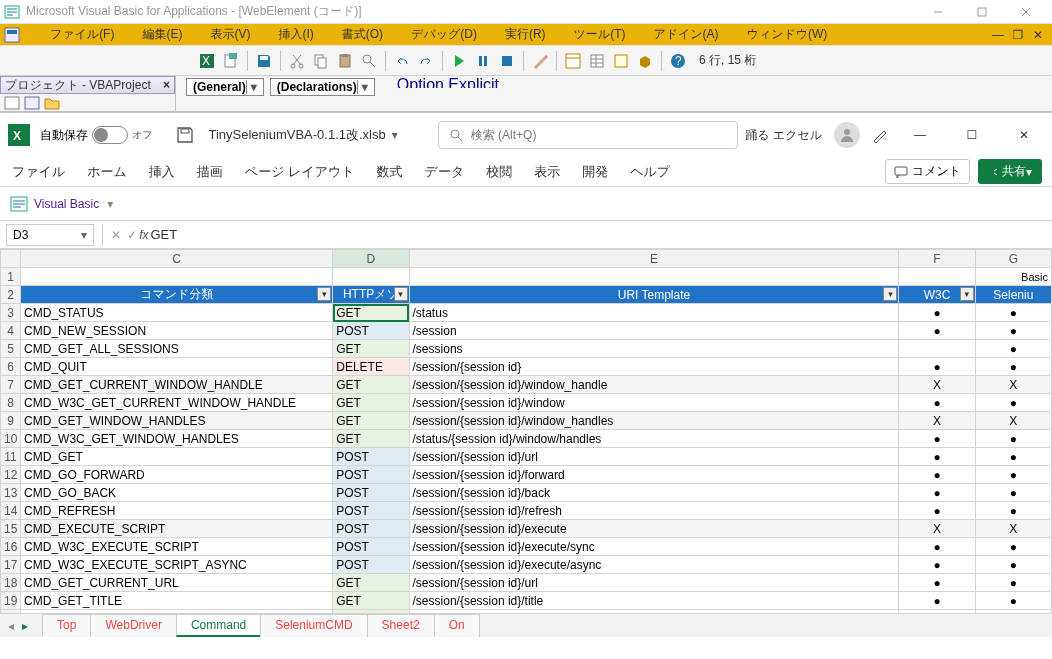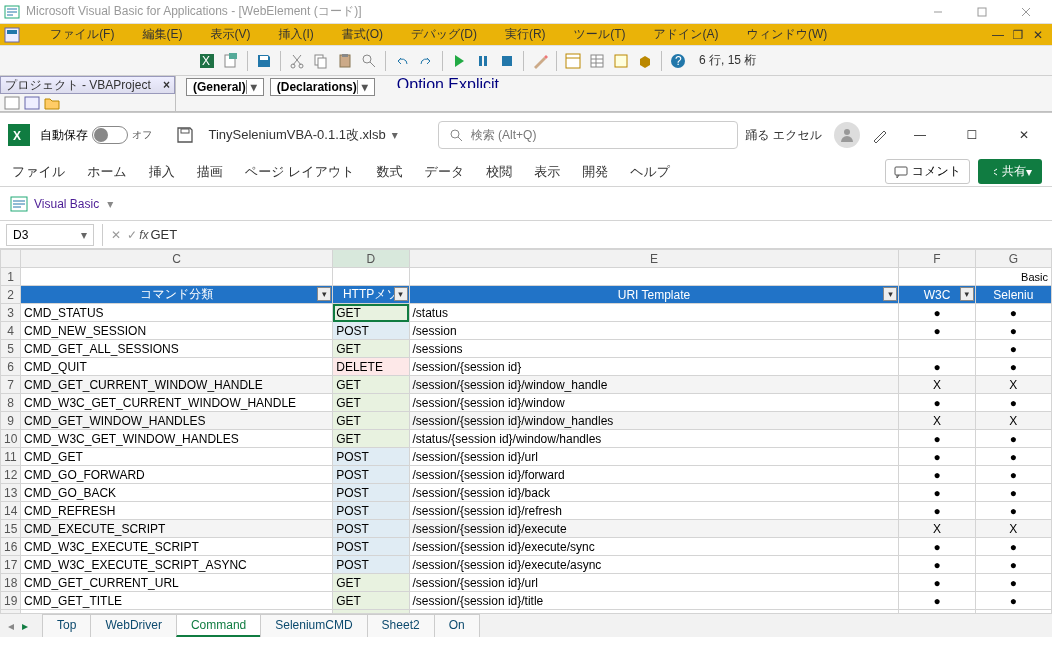--- a/index.html
+++ b/index.html
@@ -76,21 +76,21 @@
 td.sel{outline:2px solid #107c41;outline-offset:-2px}
 .row-grey td{background:#f4f4f4}
 .row-grey td.d-get{background:#e8f2e0}
 .row-grey td.d-post{background:#e0ecf4}
 th.col-sel{background:#d8e8dc}
 .basic-cell{text-align:right;font-size:11px;background:#fff}
 
 .sheettabs{height:24px;display:flex;align-items:center;background:#f2f2f2;border-top:1px solid #d4d4d4;padding:0 8px;gap:0}
 .sheettabs .nav{display:flex;gap:8px;margin-right:14px;color:#888}
 .sheettabs .nav .active-nav{color:#107c41}
-.sheettabs .st{padding:3px 14px;border:1px solid #ccc;border-bottom:none;background:#f8f8f8;color:#0c4a6e;font-size:12px;margin-right:-1px}
+.sheettabs .st{padding:3px 14px;border:1px solid #ccc;border-bottom:none;background:#f8f8f8;color:#ef4444;font-size:12px;margin-right:-1px}
 .sheettabs .st.active{background:#fff;border-bottom:2px solid #107c41;color:#107c41}
 svg{display:block}
 </style>
 </head>
 <body>
 
 <div class="vba-title">
   <span class="icon-left">
     <svg viewBox="0 0 16 16">
         <rect x="1" y="2" width="14" height="12" fill="#fff" stroke="#2a7"></rect>

